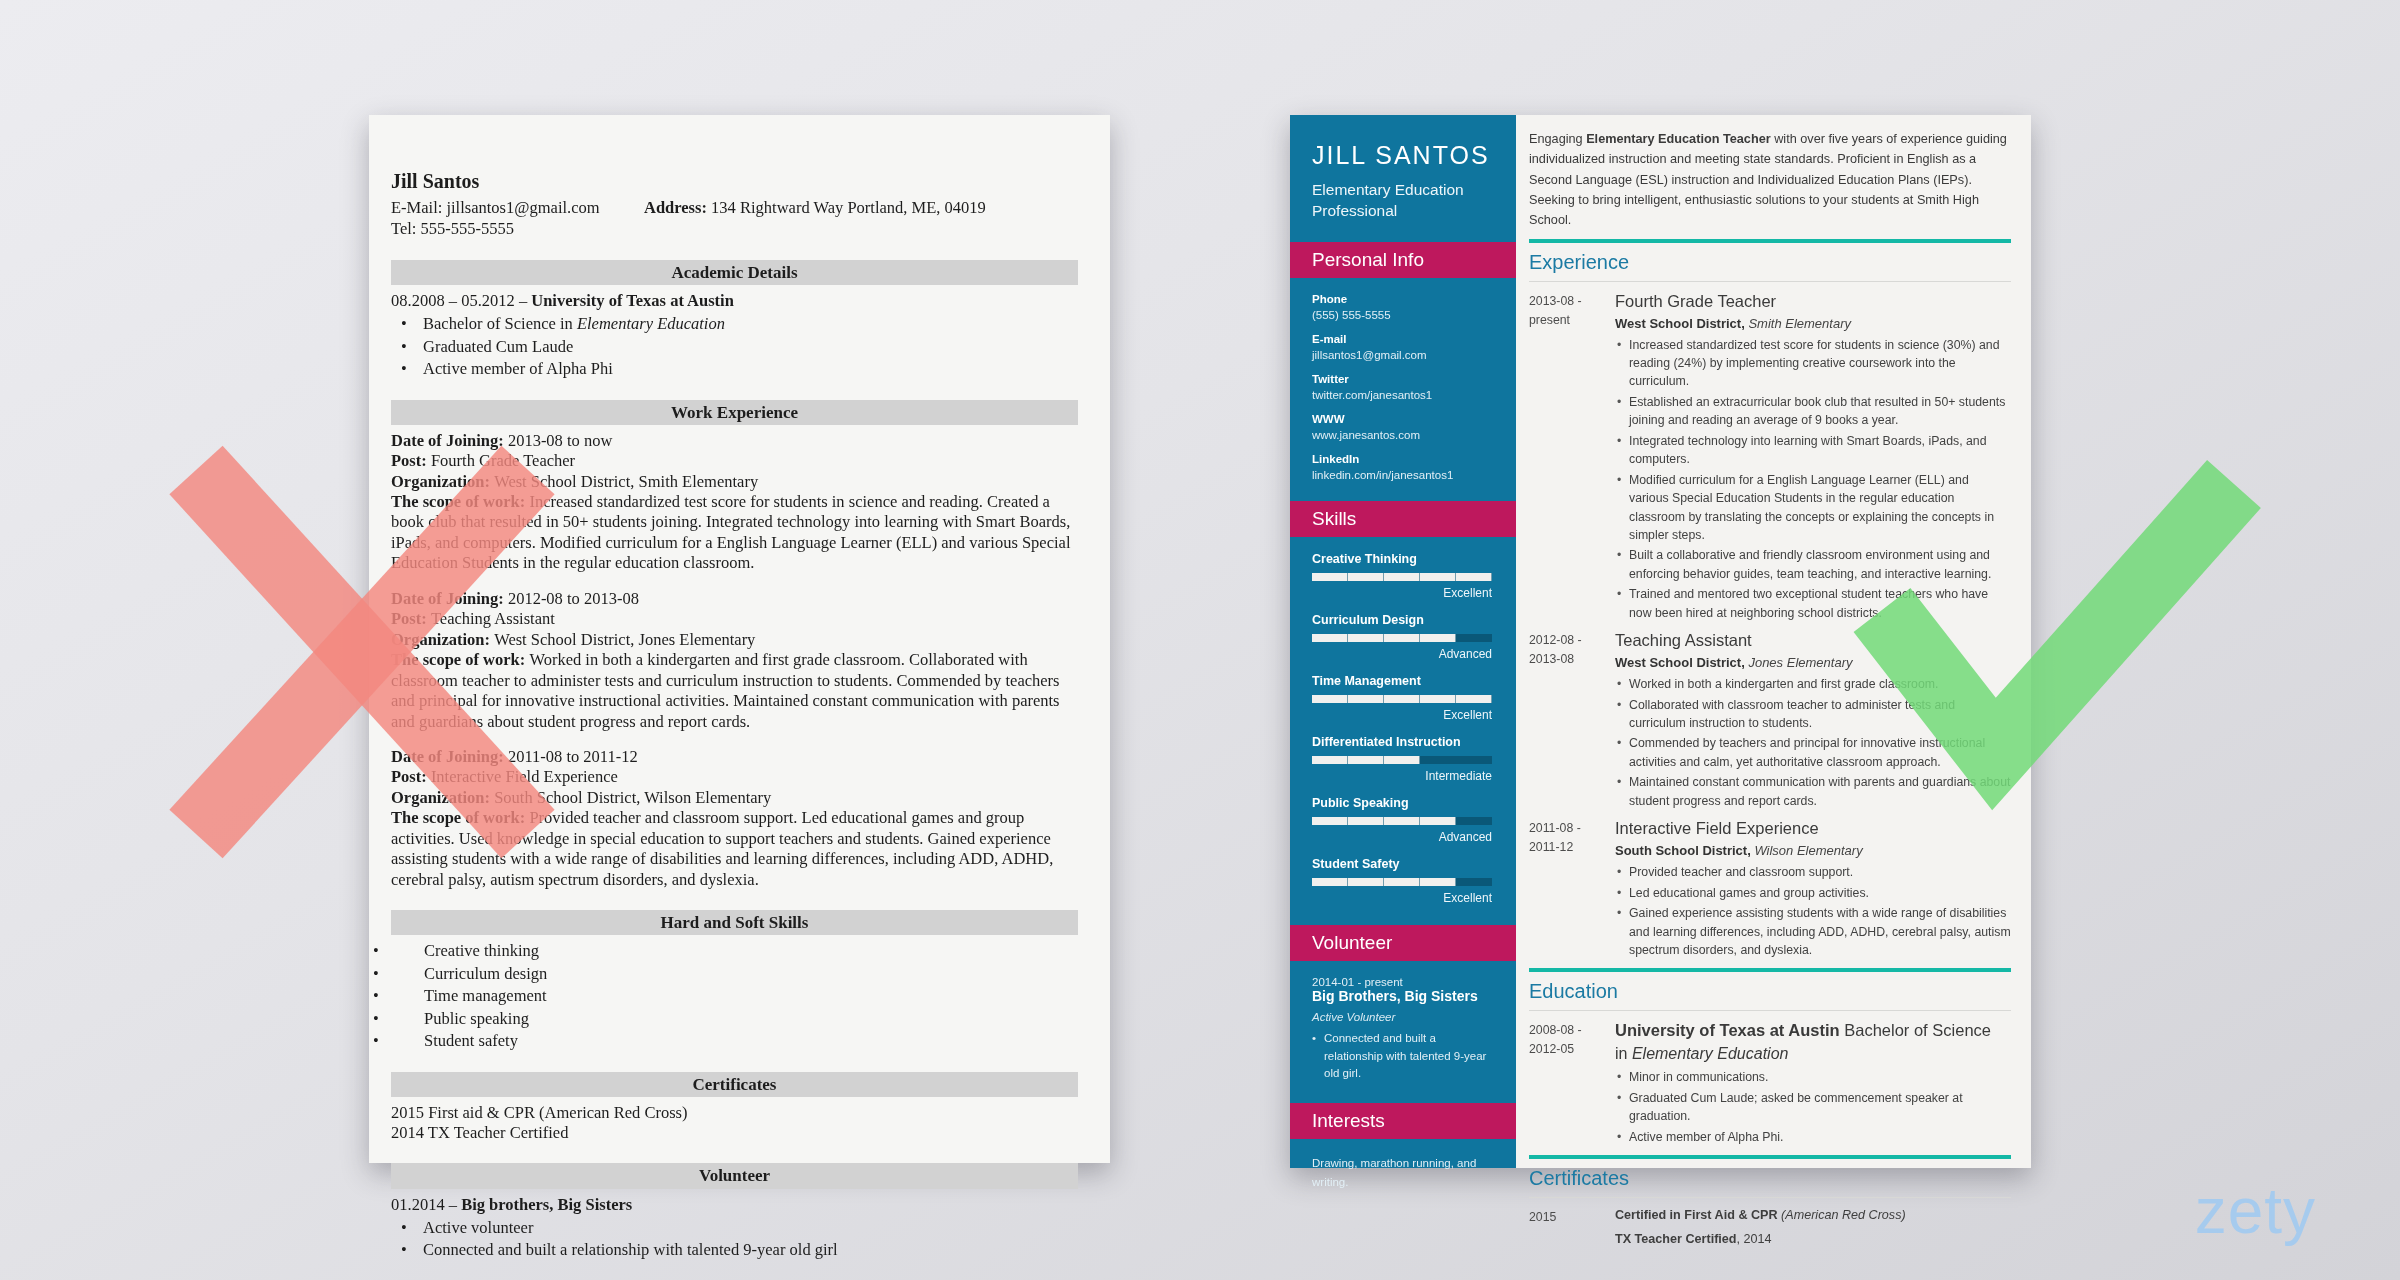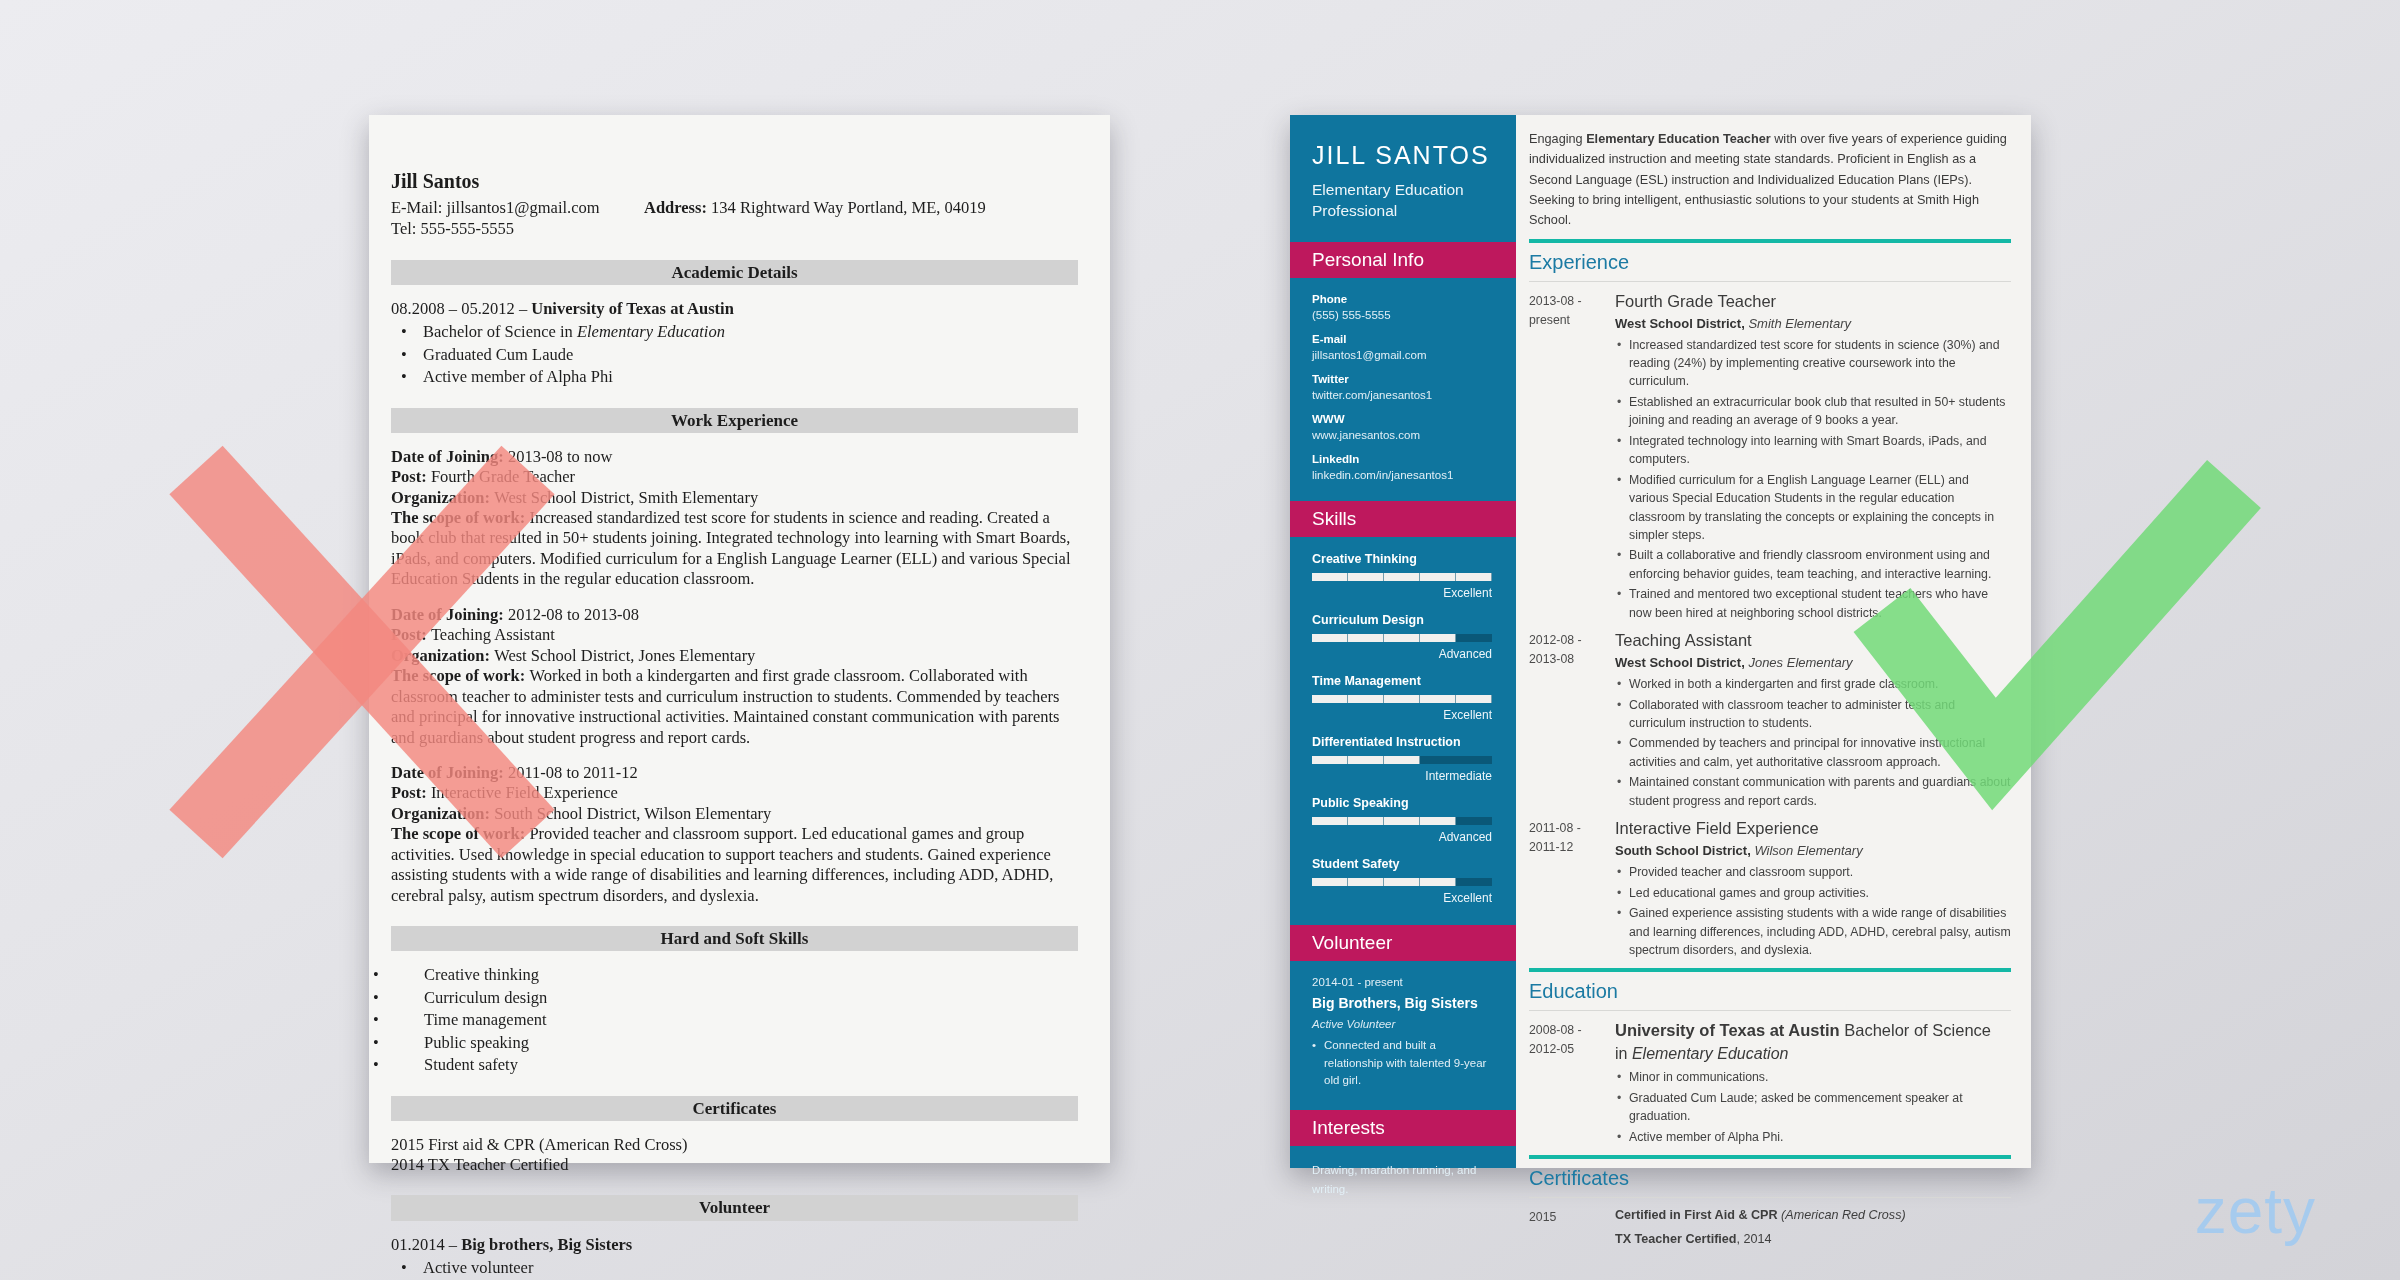--- a/index.html
+++ b/index.html
@@ -10,21 +10,21 @@
   .page-left{position:absolute;left:369px;top:115px;width:741px;height:1048px;
     background:#f6f6f4;box-shadow:0 10px 26px rgba(50,50,62,.33);
     padding:54px 32px 0 22px;box-sizing:border-box;
     font-family:"Liberation Serif","DejaVu Serif",serif;color:#1d1d1d;
     font-size:16.5px;line-height:1.24;}
   .lp-name{font-weight:bold;font-size:20px;margin-bottom:3px;}
   .lp-contact{position:relative;}
   .lp-contact div{line-height:1.3;}
   .lp-address{position:absolute;left:253px;top:0;}
   .lbar{background:#d2d2d2;text-align:center;font-weight:bold;font-size:17px;
-    padding:2px 0;margin:20px 0 14px;}
+    padding:2px 0;margin:20px 0 6px;}
   .lp-ul{margin:3px 0 0;padding:0;list-style:none;}
   .lp-ul li{position:relative;padding-left:32px;margin-bottom:2px;}
   .lp-ul li::before{content:"\2022";position:absolute;left:10px;}
   .lp-ul.flush li{padding-left:33px;}
   .lp-ul.flush li::before{left:-18px;}
   .ljob{margin-bottom:15px;}
   .ljob p, .page-left p{margin:0;}
   
   .page-right{position:absolute;left:1290px;top:115px;width:741px;height:1053px;
     background:#f4f3f1;box-shadow:0 10px 26px rgba(50,50,62,.33);display:flex;}
@@ -37,21 +37,21 @@
   .sb-item{margin-bottom:12px;}
   .sb-label{font-size:11.5px;font-weight:bold;margin-bottom:4px;}
   .sb-value{font-size:11.5px;color:#e2eff6;}
   .skill{margin-bottom:13px;}
   .skill-name{font-size:12.5px;font-weight:bold;margin-bottom:7px;}
   .skill-track{height:8px;background:#0a5878;position:relative;}
   .skill-fill{height:100%;background:#f1f0ee;}
   .skill-ticks{position:absolute;inset:0;
     background:repeating-linear-gradient(90deg,transparent 0,transparent calc(20% - 1px),rgba(10,88,120,.55) calc(20% - 1px),rgba(10,88,120,.55) 20%);}
   .skill-level{text-align:right;font-size:12px;margin-top:5px;color:#eef6fa;}
-  .sb-vol-date{font-size:11.5px;margin-bottom:7px;color:#e2eff6;}
+  .sb-vol-date{font-size:11.5px;color:#e2eff6;}
   .sb-vol-org{font-size:14px;font-weight:bold;margin-bottom:7px;}
   .sb-vol-role{font-style:italic;font-size:11.5px;color:#d9eaf2;margin-bottom:7px;}
   .sb-bullet{font-size:11.5px;line-height:1.55;position:relative;padding-left:12px;color:#e2eff6;}
   .sb-bullet::before{content:"\2022";position:absolute;left:0;}
   .sb-interests{font-size:11.5px;line-height:1.65;color:#e2eff6;}
   .main{flex:1;padding:14px 20px 0 13px;box-sizing:border-box;color:#3e3e3e;}
   .summary{font-size:12.7px;line-height:1.6;color:#3a3a3a;margin:0 0 8px;}
   .mhead{border-top:4px solid #14b8a6;border-bottom:1px solid #d8d8d6;
     padding:8px 0 7px;color:#1b7aa3;font-size:20px;font-weight:400;margin:0 0 10px;}
   .entry{display:flex;margin-bottom:7px;}

